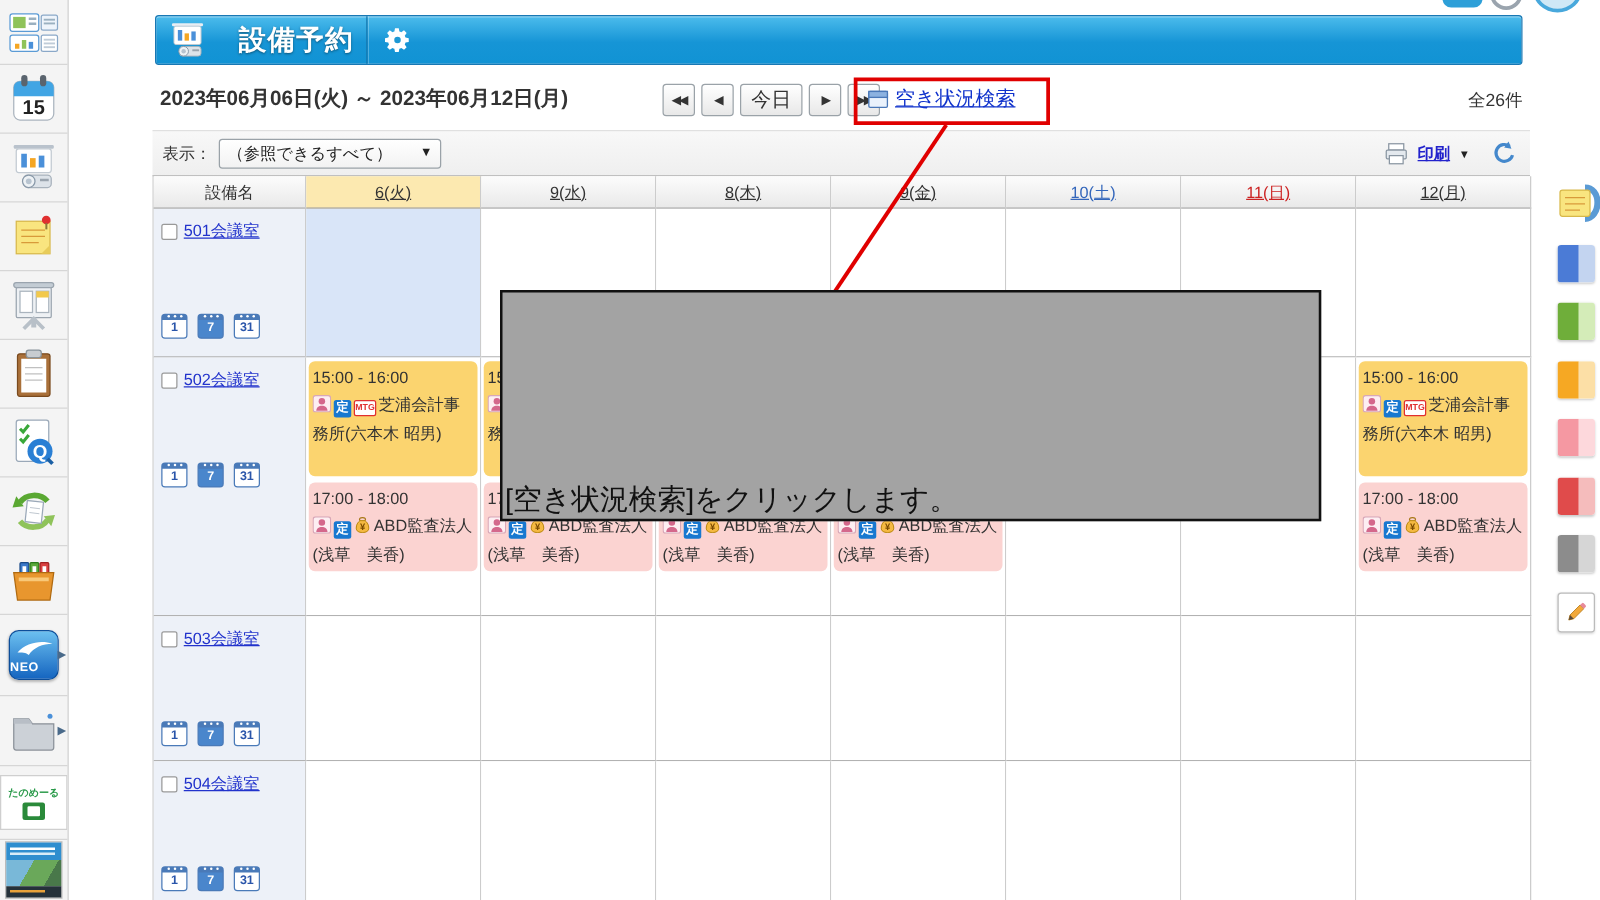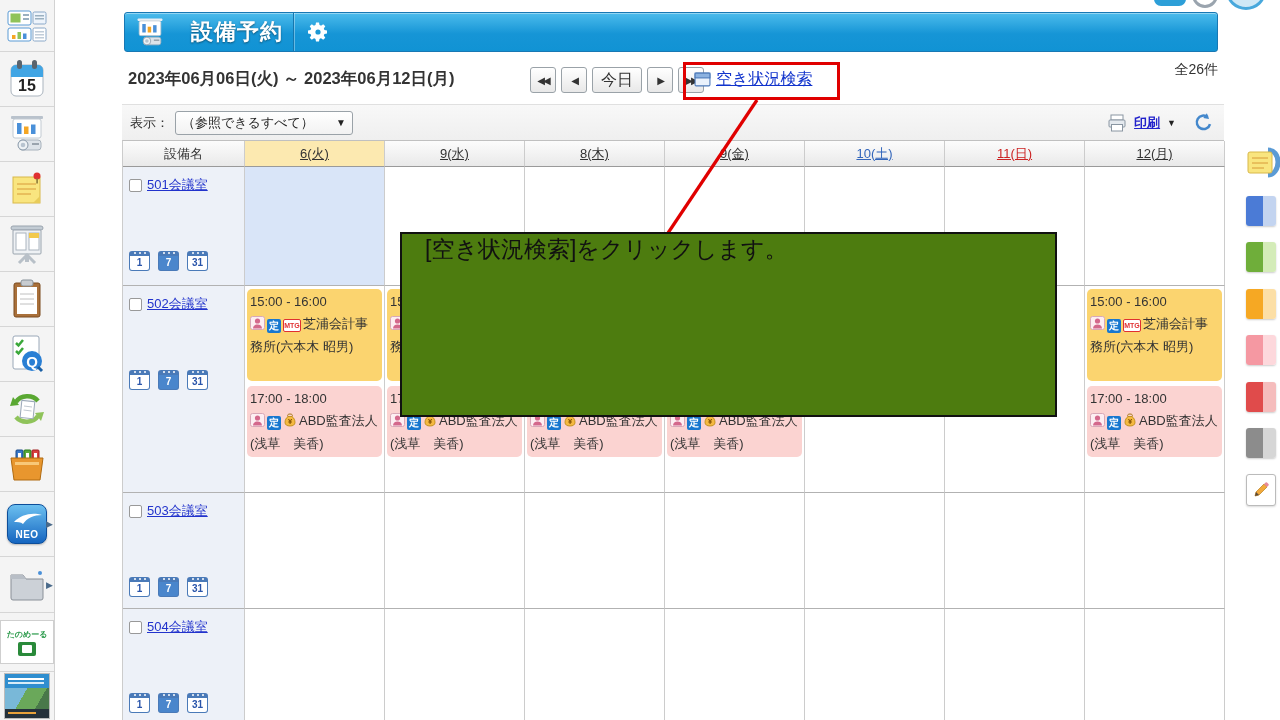--- a/index.html
+++ b/index.html
@@ -7,21 +7,21 @@
   body { font-family:"Liberation Sans","DejaVu Sans",sans-serif; background:#fff; }
   #stage { position:relative; width:1280px; height:720px; overflow:hidden; background:#fff; }
 
   
   .lsb { position:absolute; left:0; top:0; width:55px; height:720px; background:#f4f4f4; border-right:1px solid #d2d2d2; }
   .side-item { position:relative; width:100%; border-bottom:1px solid #d6d6d6; display:flex; align-items:center; justify-content:center; cursor:pointer; }
   .side-item svg { display:block; }
   .exp-arrow { position:absolute; right:1px; top:50%; transform:translateY(-50%); font-size:9px; color:#4a6a8a; }
   .neo-tile { width:40px; height:40px; border-radius:8px; background:linear-gradient(#6cc0f0,#1565c0); border:1px solid #0d4e9a; position:relative; box-shadow:0 1px 2px rgba(0,0,0,.25); }
   .neo-tile .swoosh { position:absolute; left:5px; top:7px; width:30px; height:12px; }
-  .neo-tile .neo-txt { position:absolute; bottom:3px; width:100%; text-align:center; color:#fff; font-weight:bold; font-size:10px; letter-spacing:.5px; }
+  .neo-tile .neo-txt { position:absolute; bottom:3px; width:100%; text-align:left; color:#fff; font-weight:bold; font-size:10px; letter-spacing:.5px; }
   .tano-tile { width:64px; height:44px; background:#fff; border:1px solid #cfcfcf; display:flex; flex-direction:column; align-items:center; justify-content:center; gap:2px; }
   .tano-txt { color:#2a9a4a; font-weight:bold; font-size:8px; }
   .tano-mark { width:18px; height:14px; background:#2a8a3a; border-radius:2px; position:relative; }
   .tano-mark:after { content:""; position:absolute; left:4px; top:3px; width:10px; height:8px; background:#fff; border-radius:1px; }
   .ad-tile { width:46px; height:46px; border:1px solid #bbb; display:flex; flex-direction:column; }
   .ad-top { height:14px; background:#2f8ecf; position:relative; }
   .ad-top:after { content:""; position:absolute; left:3px; top:4px; width:36px; height:2px; background:#fff; box-shadow:0 4px 0 #d8ecf8; }
   .ad-mid { flex:1; background:linear-gradient(120deg,#79b8d8 0 40%,#6aa85a 40% 75%,#49784a 75%); }
   .ad-bot { height:9px; background:#25313a; position:relative; }
   .ad-bot:after { content:""; position:absolute; left:3px; top:3px; width:28px; height:2px; background:#e8a13a; }
@@ -38,21 +38,21 @@
   .gear-seg { align-self:stretch; width:48px; margin-left:10px; border-left:1px solid #1577ae; box-shadow:inset 1px 0 0 rgba(255,255,255,.35); display:flex; align-items:center; justify-content:center; cursor:pointer; }
 
   
   .dateline { position:absolute; left:124px; top:60px; width:1096px; height:40px; }
   .date-range { position:absolute; left:4px; top:8px; font-size:16.5px; font-weight:bold; color:#333; }
   .weeknav { position:absolute; left:406px; top:7px; display:flex; gap:5px; align-items:center; }
   .nav-btn { min-width:26px; height:26px; border:1px solid #9aa2a8; border-radius:3px; background:linear-gradient(#fff,#e8e8e8); font-size:10px; color:#333; cursor:pointer; display:flex; align-items:center; justify-content:center; letter-spacing:-2px; padding:0 3px; }
   .nav-btn.today { font-size:16px; letter-spacing:0; padding:0 8px; }
   .avail { position:absolute; left:570px; top:9px; display:flex; align-items:center; gap:5px; }
   .avail a { font-size:16px; font-weight:normal; color:#1133cc; text-decoration:underline; cursor:pointer; }
-  .total { position:absolute; right:2px; top:1px; font-size:14px; color:#333; }
+  .total { position:absolute; right:2px; top:12px; font-size:14px; color:#333; }
 
   
   .toolbar { position:absolute; left:122px; top:104px; width:1102px; height:36px; background:linear-gradient(#f8f8f8,#efefef); border-top:1px solid #e0e0e0; display:flex; align-items:center; padding:0 10px 0 8px; }
   .disp-label { font-size:13px; color:#333; }
   .selectbox { margin-left:6px; width:178px; height:24px; border:1px solid #9aa2a8; border-radius:3px; background:linear-gradient(#fff,#f2f2f2); display:flex; align-items:center; font-size:13px; color:#222; padding:0 6px; cursor:pointer; justify-content:space-between; }
   .selectbox .chev { font-size:10px; color:#222; }
   .tool-right { margin-left:auto; display:flex; align-items:center; gap:7px; }
   .print-link { font-size:13px; font-weight:bold; color:#2222cc; text-decoration:underline; cursor:pointer; }
   .print-caret { font-size:9px; color:#222; }
   .refresh { cursor:pointer; margin-left:10px; }
@@ -79,21 +79,21 @@
   .event { position:absolute; left:2px; right:2px; border-radius:5px; padding:2px 3px; font-size:13px; line-height:21.5px; color:#333; overflow:hidden; cursor:pointer; word-break:break-all; }
   .ev-orange { top:3px; height:92px; background:#fbd46f; }
   .ev-pink { top:100px; height:71px; background:#fbd3d1; }
   .pico, .bagico { display:inline-block; vertical-align:-2px; margin-right:2px; }
   .bdg { display:inline-block; min-width:14px; height:14px; line-height:14px; border-radius:2px; font-size:10px; text-align:center; vertical-align:-1px; margin-right:2px; background:#1878d0; color:#fff; font-weight:bold; }
   .bdg-mtg { background:#fff; border:1px solid #e03030; color:#e03030; font-size:7px; font-weight:bold; width:18px; height:13px; line-height:11px; vertical-align:0; }
 
   
   .red-rect { position:absolute; left:683px; top:62px; width:157px; height:38px; border:3px solid #e00000; z-index:60; pointer-events:none; }
   .ann-line { position:absolute; left:0; top:0; width:1280px; height:720px; z-index:57; pointer-events:none; }
-  .callout { position:absolute; left:400px; top:232px; width:657px; height:185px; background:#4d7c0f; border:2px solid #111; z-index:58; display:flex; align-items:flex-start; padding-left:23px; }
+  .callout { position:absolute; left:400px; top:232px; width:657px; height:185px; background:#a3a3a3; border:2px solid #111; z-index:58; display:flex; align-items:flex-end; padding-left:2px; }
   .callout p { font-size:23px; color:#111; }
 
   
   .rr { position:absolute; cursor:pointer; }
   .swatch { width:30px; height:30px; border-radius:3px; overflow:hidden; display:flex; box-shadow:0 1px 2px rgba(0,0,0,.2); }
   .swatch .l { width:55%; height:100%; }
   .swatch .r { width:45%; height:100%; }
   .pencil-tile { width:30px; height:32px; background:#fff; border:1px solid #bbb; border-radius:3px; display:flex; align-items:center; justify-content:center; box-shadow:0 1px 2px rgba(0,0,0,.15); }
 </style>
 </head>

